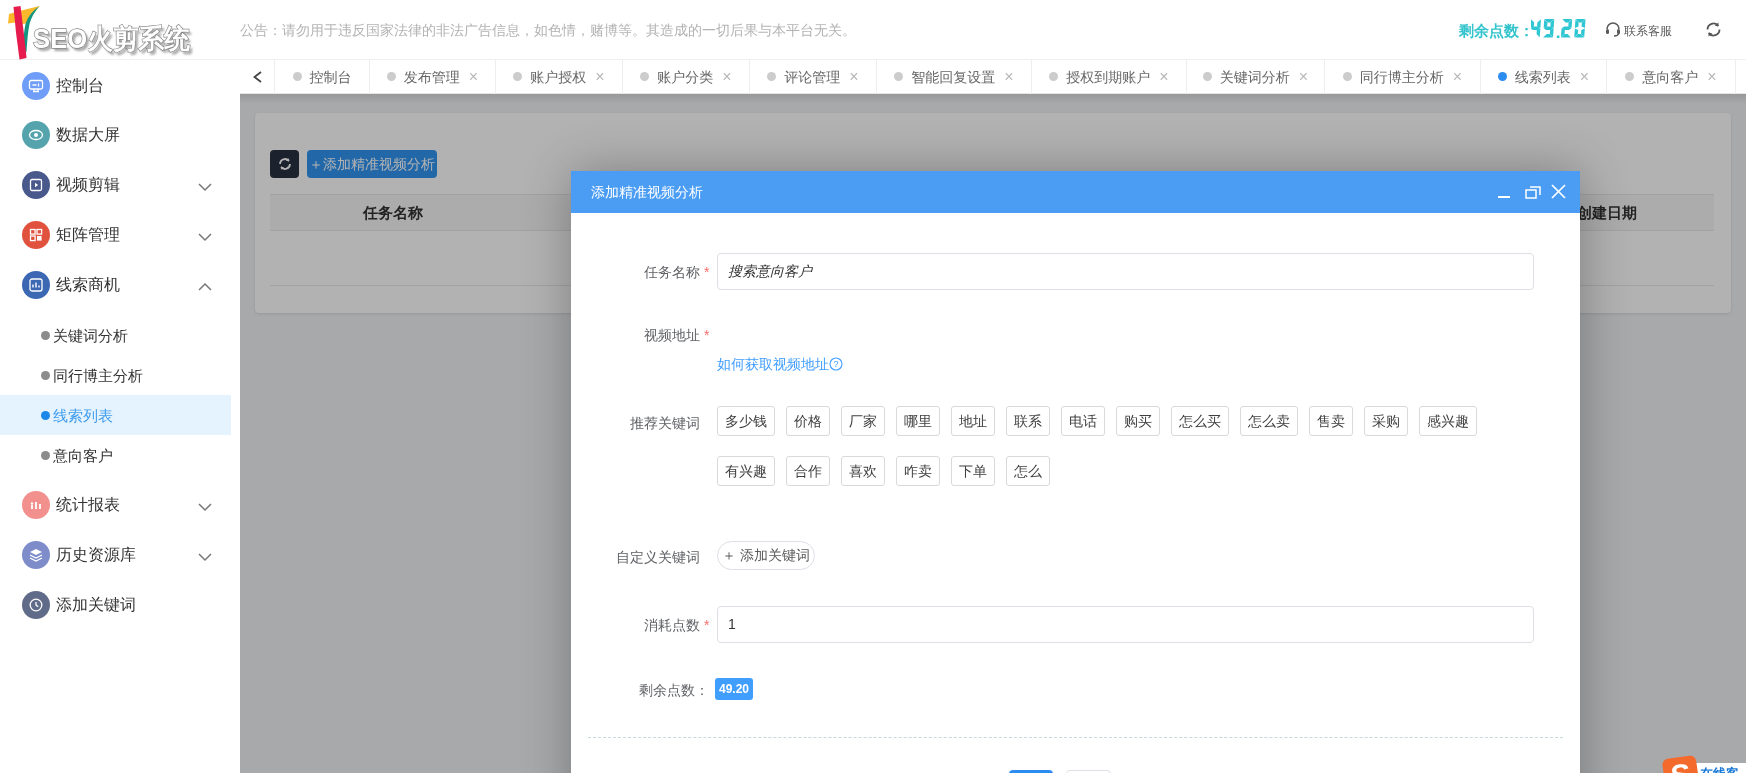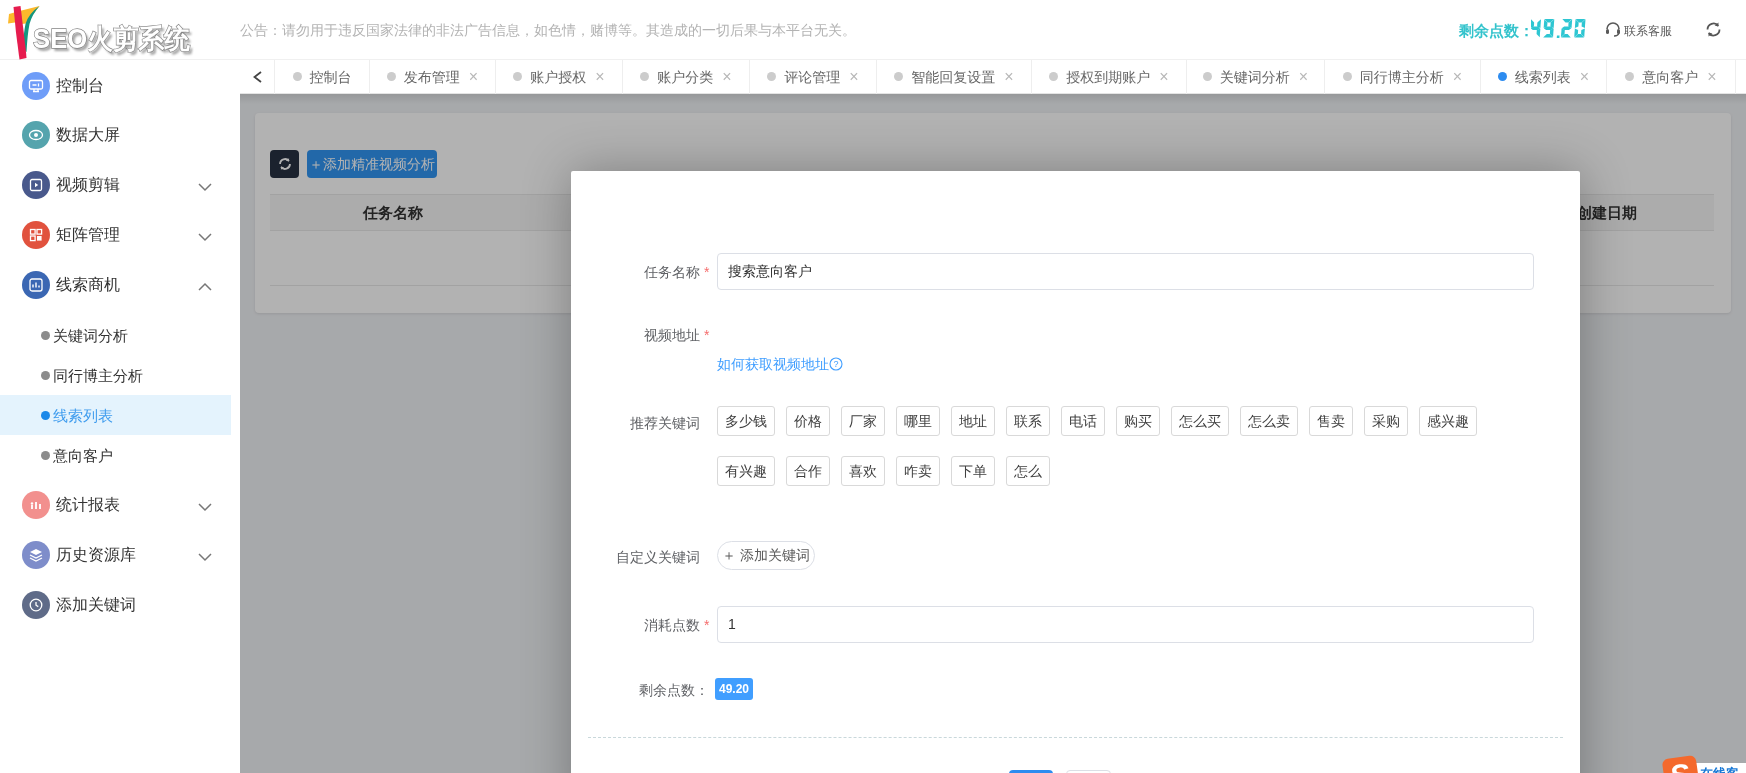--- a/index.html
+++ b/index.html
@@ -299,35 +299,36 @@
     </div>
     <div id="tbody"></div>
   </div>
 </div>
 
 <div id="overlay">
     <div style="position:absolute;left:0;top:0;width:100%;height:10px;background:linear-gradient(rgba(0,0,0,0.10),rgba(0,0,0,0))"></div>
   </div>
 
 <div id="modal">
+  <div id="mtitle">添加精准视频分析</div>
   <div id="micons">
     <svg width="90" height="42" viewBox="0 0 90 42">
       <rect x="8" y="25" width="12" height="2" fill="#fff"></rect>
       <g stroke="#fff" fill="none" stroke-width="1.5">
         <path d="M40 16 h10 v8"></path>
         <rect x="36" y="19" width="10" height="8"></rect>
       </g>
       <g stroke="#fff" stroke-width="1.7">
         <line x1="62" y1="14" x2="75" y2="27"></line>
         <line x1="75" y1="14" x2="62" y2="27"></line>
       </g>
     </svg>
   </div>
   <div class="form-label req" style="left:73px; top:93px;">任务名称</div>
-  <div class="inp" style="top:82px;">搜索意向客户</div>
+  <div class="inp" style="top:82px;font-style:italic;">搜索意向客户</div>
   <div class="form-label req" style="left:73px; top:156px;">视频地址</div>
   <div id="link1">如何获取视频地址<svg width="14" height="14" viewBox="0 0 14 14" style="vertical-align:-2px">
         <circle cx="7" cy="7" r="6" fill="none" stroke="#409eff" stroke-width="1.1"></circle>
         <text x="7" y="10" font-size="9" fill="#409eff" text-anchor="middle" font-family="Liberation Sans">?</text>
       </svg></div>
   <div class="form-label" style="left:59px; top:244px;">推荐关键词</div>
   <div style="position:absolute; left:146px; top:235px; width:800px;">
     <span class="kwbtn">多少钱</span><span class="kwbtn">价格</span><span class="kwbtn">厂家</span><span class="kwbtn">哪里</span><span class="kwbtn">地址</span><span class="kwbtn">联系</span><span class="kwbtn">电话</span><span class="kwbtn">购买</span><span class="kwbtn">怎么买</span><span class="kwbtn">怎么卖</span><span class="kwbtn">售卖</span><span class="kwbtn">采购</span><span class="kwbtn">感兴趣</span>
   </div>
   <div style="position:absolute; left:146px; top:285px; width:800px;">

